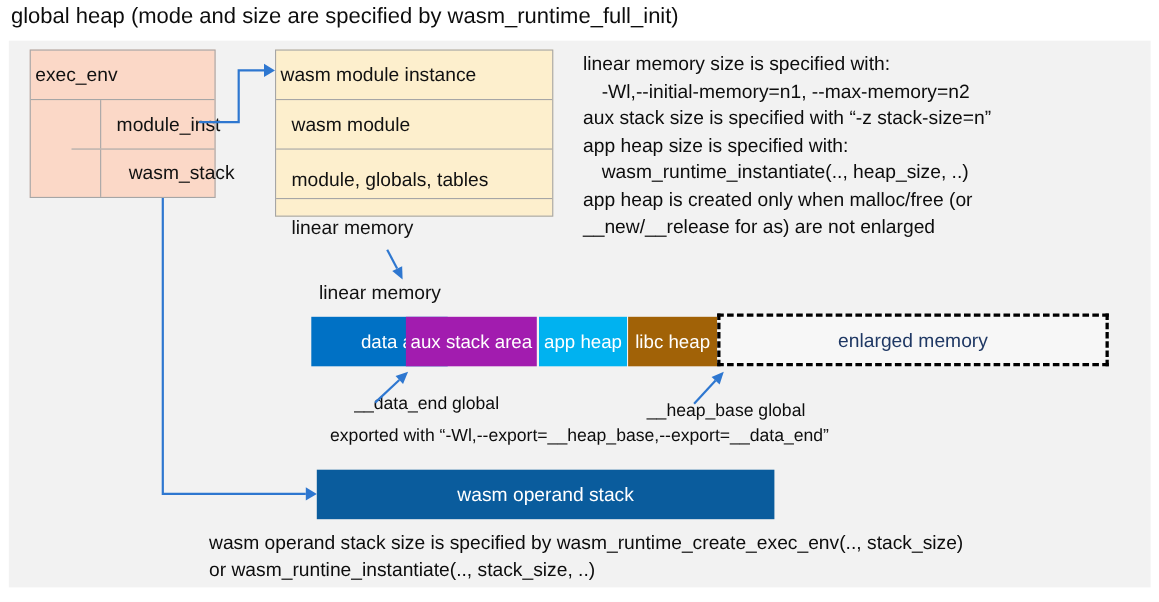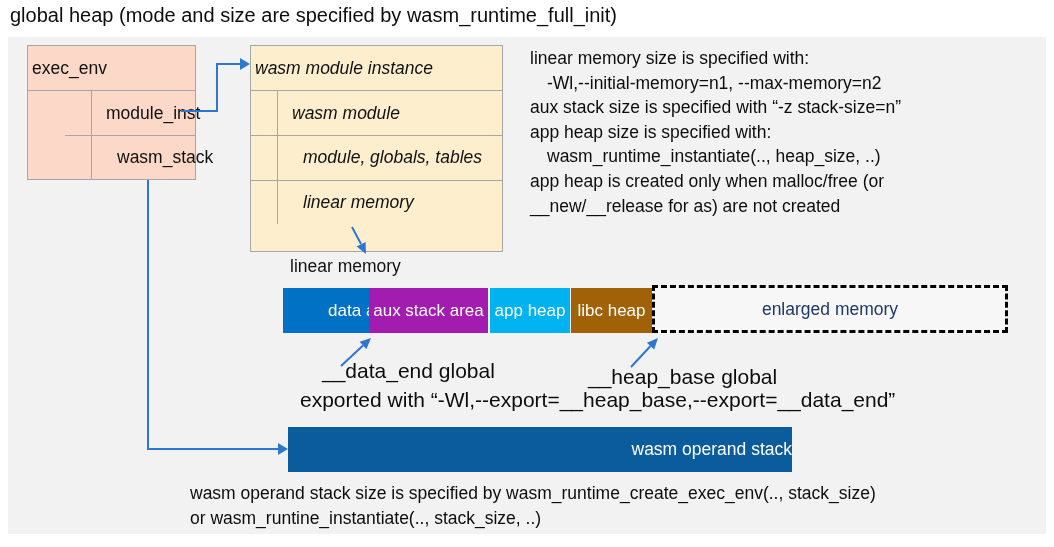--- a/index.html
+++ b/index.html
@@ -14,47 +14,47 @@
   .struct-box{position:absolute;border:1px solid #a6a6a6;box-sizing:border-box;font-size:17.5px;}
   .box-pink{background:#fbd8c7;}
   .box-yellow{background:#fdefcd;}
   .struct-header{height:45px;line-height:45px;padding-left:4px;border-bottom:1px solid #a6a6a6;box-sizing:border-box;white-space:nowrap;}
   .struct-row{display:flex;align-items:stretch;box-sizing:border-box;}
   .struct-row + .struct-row{border-top:1px solid #a6a6a6;gap:11px;}
   .indent-cell{width:27px;border-right:1px solid #a6a6a6;box-sizing:border-box;flex:none;}
   .row-label{flex:1;display:flex;align-items:center;padding-left:14px;white-space:nowrap;}
   .exec-box{left:27px;top:45px;width:169px;height:135px;}
   .exec-box .struct-row{height:44px;margin-left:37px;}
-  .inst-box{left:250px;top:45px;width:253px;height:207px;font-style:italic;}
-  .inst-box .struct-row{height:44.3px;}
+  .inst-box{left:250px;top:45px;width:253px;height:152px;}
+  .inst-box .struct-row{height:44.3px;flex-direction:column;}
 
   
   .notes-right{position:absolute;left:530px;top:46px;font-size:17.5px;line-height:24.6px;color:#0d0d0d;}
   .notes-right .line{white-space:nowrap;}
   .notes-right .indent{padding-left:17px;}
 
   
   .lm-label{position:absolute;left:290px;top:256px;font-size:17.5px;}
   .bar-seg{position:absolute;top:288px;height:45px;line-height:45px;text-align:center;color:#ffffff;font-size:17px;white-space:nowrap;}
   .seg-data{left:283px;width:86px;}
   .seg-aux{left:369px;width:119px;}
   .seg-app{left:490px;width:80px;}
   .seg-libc{left:571px;width:81px;}
   .enlarged{position:absolute;left:652px;top:285px;width:356px;height:48px;box-sizing:border-box;
     border:3px dashed #000;background:#f7f7f7;color:#1f3864;font-size:17.5px;
     text-align:center;line-height:42px;white-space:nowrap;}
 
-  .anno{position:absolute;font-size:21px;color:#0d0d0d;white-space:nowrap;}
+  .anno{position:absolute;font-size:16px;color:#0d0d0d;white-space:nowrap;}
   .anno-dataend{left:322px;top:359px;}
   .anno-heapbase{left:588px;top:365px;}
   .anno-exported{left:300px;top:388px;}
 
   
-  .operand-bar{position:absolute;left:288px;top:427px;width:504px;height:45px;background:#0a5c9d;
-    color:#fff;font-size:17.5px;text-align:right;line-height:45px;}
+  .operand-bar{position:absolute;left:288px;top:427px;width:416px;height:45px;background:#0a5c9d;
+    color:#fff;font-size:17.5px;text-align:center;line-height:45px;}
   .bottom-notes{position:absolute;left:190px;top:481px;font-size:17.5px;line-height:25.4px;color:#0d0d0d;}
   .bottom-notes .line{white-space:nowrap;}
 
   .arrows{position:absolute;left:0;top:0;width:1054px;height:547px;pointer-events:none;}
   .arrows path, .arrows polyline, .arrows line{fill:none;stroke:#2e77d0;stroke-width:2;}
   .arrows polygon{fill:#2e77d0;stroke:none;}
 </style>
 </head>
 <body>
 
@@ -92,21 +92,21 @@
     </div>
   </div>
 
   <div class="notes-right">
     <div class="line">linear memory size is specified with:</div>
     <div class="line indent">-Wl,--initial-memory=n1, --max-memory=n2</div>
     <div class="line">aux stack size is specified with “-z stack-size=n”</div>
     <div class="line">app heap size is specified with:</div>
     <div class="line indent">wasm_runtime_instantiate(.., heap_size, ..)</div>
     <div class="line">app heap is created only when malloc/free (or</div>
-    <div class="line">__new/__release for as) are not created</div>
+    <div class="line">__new/__release for as) are not enlarged</div>
   </div>
 
   <div class="lm-label">linear memory</div>
   <div class="bar-seg seg-data" style="background-color: rgb(0, 113, 197); padding-left: 38px;">data area</div>
   <div class="bar-seg seg-aux" style="background-color: #a21caf;">aux stack area</div>
   <div class="bar-seg seg-app" style="background-color: rgb(0, 178, 240);">app heap</div>
   <div class="bar-seg seg-libc" style="background-color: #a16207;">libc heap</div>
   <div class="enlarged">enlarged memory</div>
 
   <div class="anno anno-dataend">__data_end global</div>

